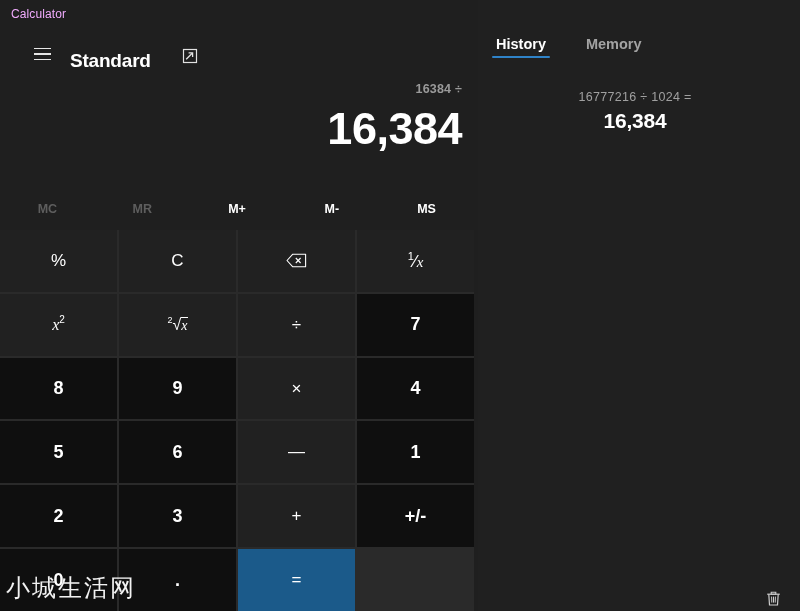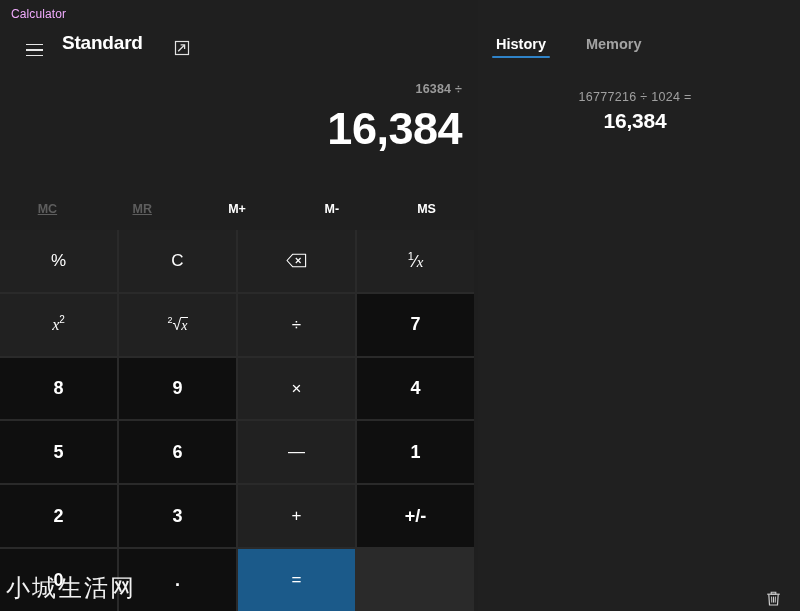--- a/index.html
+++ b/index.html
@@ -45,25 +45,25 @@
     display: flex;
     align-items: center;
     justify-content: center;
     color: #cfcfcf;
   }
   .win-btn svg { display: block; }
 
   
   .app-header {
     position: absolute;
-    top: 32px; left: 0;
+    top: 32px; left: 8px;
     width: 478px;
     height: 40px;
     display: flex;
-    align-items: flex-start;
+    align-items: flex-end;
     padding-left: 13px;
   }
   .hamburger {
     width: 40px;
     height: 36px;
     display: flex;
     align-items: center;
     justify-content: center;
     margin-left: 1px;
   }
@@ -133,21 +133,21 @@
   }
   .mem-btn {
     flex: 1;
     display: flex;
     align-items: center;
     justify-content: center;
     font-size: 12.5px;
     font-weight: bold;
     color: #ffffff;
   }
-  .mem-btn.disabled { color: #5e5e5e; font-weight: bold; text-decoration: underline; }
+  .mem-btn.disabled { color: #5e5e5e; font-weight: bold; }
 
   
   .keypad {
     position: absolute;
     top: 230px; left: 0;
     width: 474px;
     height: 381px;
     display: grid;
     grid-template-columns: repeat(4, 1fr);
     grid-template-rows: repeat(6, 1fr);

